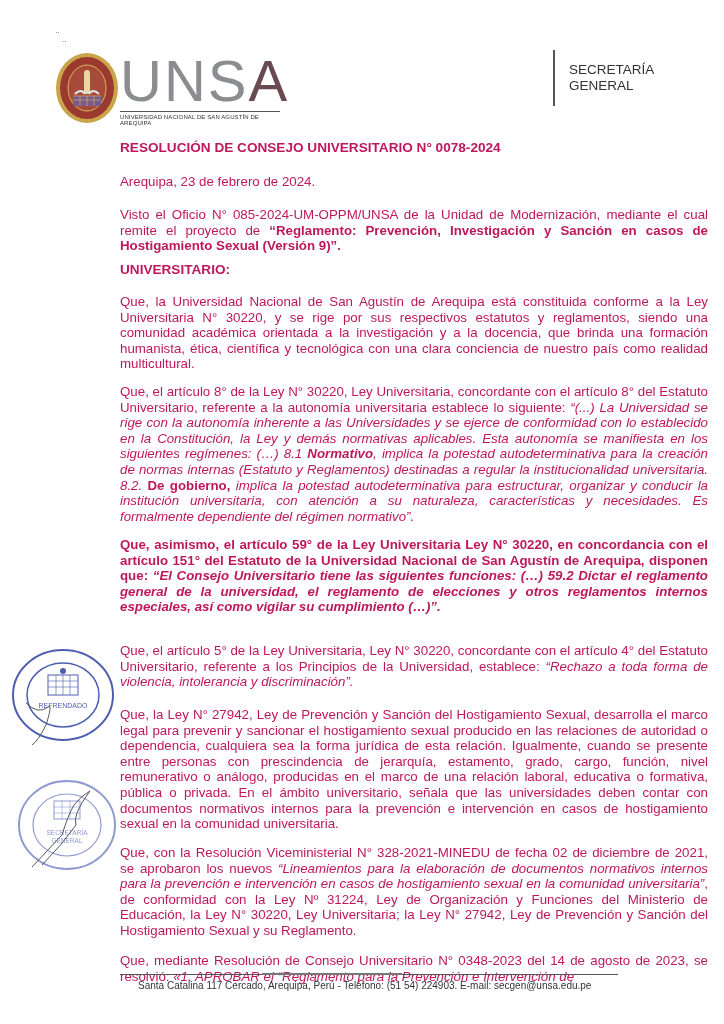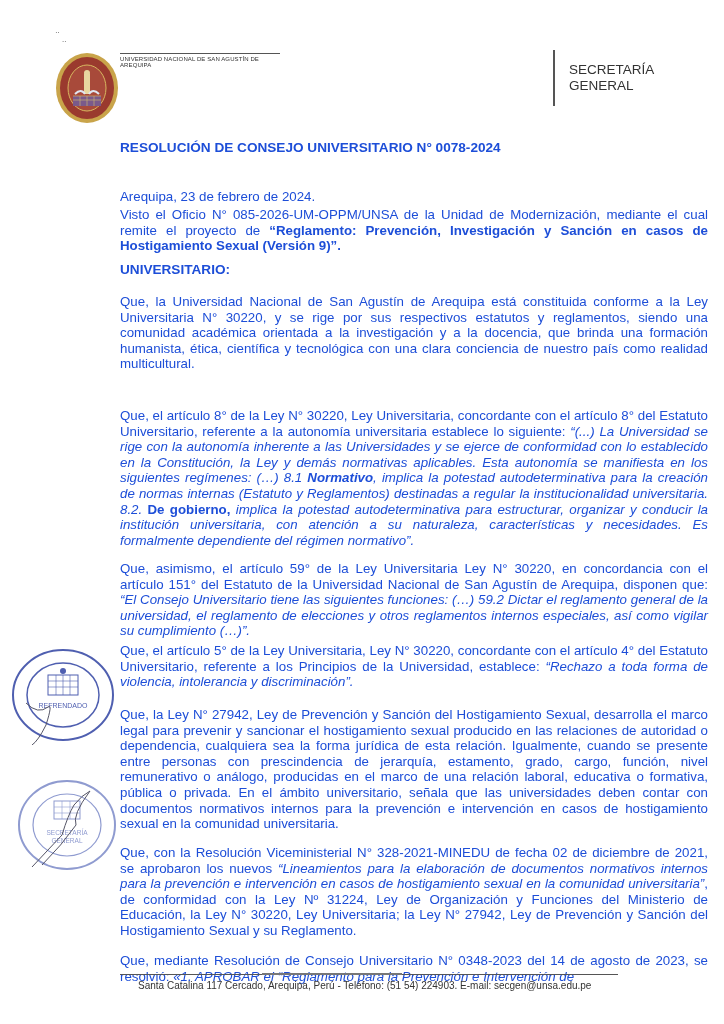--- a/index.html
+++ b/index.html
@@ -8,21 +8,21 @@
     font-family:"Liberation Sans", sans-serif; color:#222;
   }
   .abs { position:absolute; }
   #logo-seal { left:55px; top:52px; width:64px; height:72px; }
   #logo-text { left:120px; top:52px; }
   .unsa-word { font-family:"Liberation Sans", sans-serif; font-size:58px; letter-spacing:2px; color:#8b8d90; line-height:58px; font-weight:normal; }
   .unsa-word .a { color:#6a4a52; }
   .unsa-sub { font-size:6px; color:#333; border-top:1px solid #555; padding-top:2px; width:160px; letter-spacing:0.1px; margin-top:1px; }
   #sec-bar { left:553px; top:50px; width:2px; height:56px; background:#555; }
   #sec-text { left:569px; top:62px; font-size:13.5px; line-height:16px; color:#333; }
-  .main { left:120px; width:588px; font-size:13.3px; line-height:15.6px; color:#1d4ed8; }
+  .main { left:120px; width:588px; font-size:13.3px; line-height:15.6px; color:#be185d; }
   .title { font-weight:bold; font-size:13.6px; }
   .just { text-align:justify; }
   .it { font-style:italic; }
   .b { font-weight:bold; }
   #footer-line { left:120px; top:974px; width:498px; height:1px; background:#555; }
   #footer-line2 { left:262px; top:973px; width:140px; height:2px; background:#777; }
   #footer-text { left:138px; top:980px; font-size:10px; color:#333; }
   .stamp { position:absolute; }
   .specks { left:55px; top:28px; font-size:8px; color:#444; }
 </style>
@@ -36,45 +36,46 @@
   <ellipse cx="32" cy="36" rx="27" ry="31" fill="#9a3a2e"></ellipse>
   <ellipse cx="32" cy="36" rx="19" ry="23" fill="#a84a3a" stroke="#d8b860" stroke-width="1"></ellipse>
   <rect x="18" y="44" width="28" height="10" fill="#7a5a8a"></rect>
   <path d="M18 44 L46 44 M18 48 L46 48 M25 44 L25 54 M32 44 L32 54 M39 44 L39 54" stroke="#c9b070" stroke-width="0.7"></path>
   <rect x="29" y="22" width="6" height="20" fill="#e8d8a0"></rect>
   <circle cx="32" cy="21" r="3" fill="#e8d8a0"></circle>
   <path d="M20 42 Q26 36 30 42 M34 42 Q38 36 44 42" stroke="#dfe6f0" stroke-width="2" fill="none"></path>
 </svg>
 
 <div id="logo-text" class="abs">
+  <div class="unsa-word"><span>UNS</span><span class="a">A</span></div>
   <div class="unsa-sub">UNIVERSIDAD NACIONAL DE SAN AGUSTÍN DE AREQUIPA</div>
 </div>
 
 <div id="sec-bar" class="abs"></div>
 <div id="sec-text" class="abs">
   <div>SECRETARÍA</div>
   <div>GENERAL</div>
 </div>
 
 <div class="abs main title" style="top:140px;">RESOLUCIÓN DE CONSEJO UNIVERSITARIO N° 0078-2024</div>
-<div class="abs main" style="top:174px;margin-top:15px;">Arequipa, 23 de febrero de 2024.</div>
+<div class="abs main" style="top:174px;">Arequipa, 23 de febrero de 2024.</div>
 
 <div class="abs main just" style="top:207px;">
-  <span>Visto el Oficio N° 085-2026-UM-OPPM/UNSA de la Unidad de Modernización, mediante el cual remite el proyecto de </span><span class="b">“Reglamento: Prevención, Investigación y Sanción en casos de Hostigamiento Sexual (Versión 9)”.</span>
+  <span>Visto el Oficio N° 085-2024-UM-OPPM/UNSA de la Unidad de Modernización, mediante el cual remite el proyecto de </span><span class="b">“Reglamento: Prevención, Investigación y Sanción en casos de Hostigamiento Sexual (Versión 9)”.</span>
 </div>
 
 <div class="abs main title" style="top:262px;">UNIVERSITARIO:</div>
 
 <div class="abs main just" style="top:294px;">Que, la Universidad Nacional de San Agustín de Arequipa está constituida conforme a la Ley Universitaria N° 30220, y se rige por sus respectivos estatutos y reglamentos, siendo una comunidad académica orientada a la investigación y a la docencia, que brinda una formación humanista, ética, científica y tecnológica con una clara conciencia de nuestro país como realidad multicultural.</div>
 
-<div class="abs main just" style="top:408px;">
+<div class="abs main just" style="top:384px;">
   <span>Que, el artículo 8° de la Ley N° 30220, Ley Universitaria, concordante con el artículo 8° del Estatuto Universitario, referente a la autonomía universitaria establece lo siguiente: </span><span class="it">“(...) La Universidad se rige con la autonomía inherente a las Universidades y se ejerce de conformidad con lo establecido en la Constitución, la Ley y demás normativas aplicables. Esta autonomía se manifiesta en los siguientes regímenes: (…) 8.1 </span><span class="it b">Normativo</span><span class="it">, implica la potestad autodeterminativa para la creación de normas internas (Estatuto y Reglamentos) destinadas a regular la institucionalidad universitaria. 8.2. </span><span class="b">De gobierno,</span><span class="it"> implica la potestad autodeterminativa para estructurar, organizar y conducir la institución universitaria, con atención a su naturaleza, características y necesidades. Es formalmente dependiente del régimen normativo”.</span>
 </div>
 
-<div class="abs main just" style="top:561px;">
+<div class="abs main just" style="top:537px;font-weight:bold;">
   <span>Que, asimismo, el artículo 59° de la Ley Universitaria Ley N° 30220, en concordancia con el artículo 151° del Estatuto de la Universidad Nacional de San Agustín de Arequipa, disponen que: </span><span class="it">“El Consejo Universitario tiene las siguientes funciones: (…) 59.2 Dictar el reglamento general de la universidad, el reglamento de elecciones y otros reglamentos internos especiales, así como vigilar su cumplimiento (…)”.</span>
 </div>
 
 <div class="abs main just" style="top:643px;">
   <span>Que, el artículo 5° de la Ley Universitaria, Ley N° 30220, concordante con el artículo 4° del Estatuto Universitario, referente a los Principios de la Universidad, establece: </span><span class="it">“Rechazo a toda forma de violencia, intolerancia y discriminación”.</span>
 </div>
 
 <div class="abs main just" style="top:707px;">Que, la Ley N° 27942, Ley de Prevención y Sanción del Hostigamiento Sexual, desarrolla el marco legal para prevenir y sancionar el hostigamiento sexual producido en las relaciones de autoridad o dependencia, cualquiera sea la forma jurídica de esta relación. Igualmente, cuando se presente entre personas con prescindencia de jerarquía, estamento, grado, cargo, función, nivel remunerativo o análogo, producidas en el marco de una relación laboral, educativa o formativa, pública o privada. En el ámbito universitario, señala que las universidades deben contar con documentos normativos internos para la prevención e intervención en casos de hostigamiento sexual en la comunidad universitaria.</div>
 
 <div class="abs main just" style="top:845px;">

